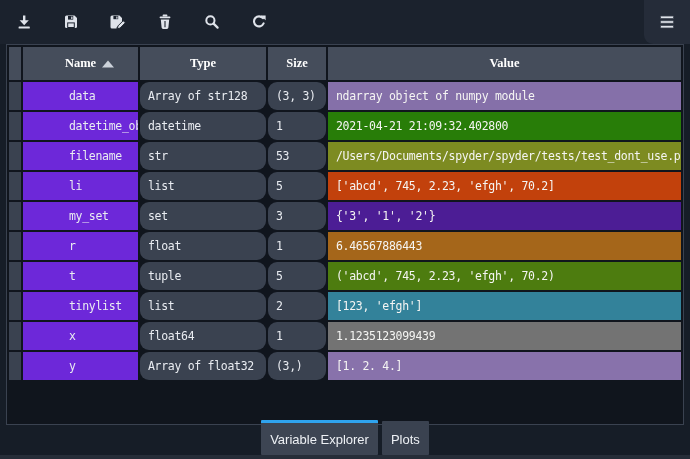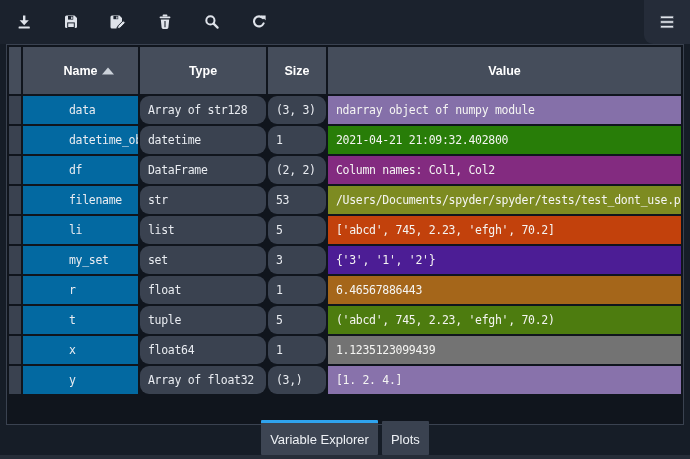--- a/index.html
+++ b/index.html
@@ -32,32 +32,32 @@
     background:#10151d; border:1px solid #3a4250; box-sizing:border-box; overflow:hidden;
   }
   table.vartable{
     width:100%; border-collapse:separate; border-spacing:2px;
     table-layout:fixed; background:#10151d;
   }
   col.w-handle{width:12px;} col.w-name{width:115px;} col.w-type{width:126px;}
   col.w-size{width:58px;}  col.w-value{width:auto;}
   th{
     background:#454d5b; color:#ffffff; font-size:12.5px; font-weight:bold;
-    height:17px; padding:15px; text-align:center; position:relative;
-    font-family:Liberation Sans, sans-serif;
+    height:17px; padding:8px; text-align:center; position:relative;
+    font-family:Liberation Serif, serif;
   }
   th.corner{background:#454d5b;}
   .sort-arrow{
     position:absolute; right:24px; top:50%; transform:translateY(-50%);
     width:0; height:0; border-left:6px solid transparent; border-right:6px solid transparent;
     border-bottom:7px solid #ccd2da;
   }
   td{height:28px; padding:0 0 0 8px; overflow:hidden; white-space:nowrap;}
   td.rowhead{background:#3a4250; padding:0;}
-  td.c-name{background:#0369a1; color:#e9ecf1;padding-left:46px;}
+  td.c-name{background:#6d28d9; color:#e9ecf1;padding-left:46px;}
   td.c-type,td.c-size{background:#3a4250; color:#e9ecf1;border-radius:9px;}
   td.c-value{color:#f5f5f3;}
   .mono{font-family:"DejaVu Sans Mono", monospace; font-size:11.5px; letter-spacing:-0.3px;}
   
   .tabbar{
     position:absolute; left:0; right:0; bottom:4px; height:26px;
     display:flex; justify-content:center; align-items:flex-end; gap:4px;
     background:transparent;
   }
   .tab{
@@ -161,27 +161,20 @@
           </tr>
           <tr>
             <td class="rowhead"></td>
             <td class="c-name mono">datetime_object</td>
             <td class="c-type mono">datetime</td>
             <td class="c-size mono">1</td>
             <td class="c-value mono" style="background:#287d08">2021-04-21 21:09:32.402800</td>
           </tr>
           <tr>
             <td class="rowhead"></td>
-            <td class="c-name mono">df</td>
-            <td class="c-type mono">DataFrame</td>
-            <td class="c-size mono">(2, 2)</td>
-            <td class="c-value mono" style="background:#832b80">Column names: Col1, Col2</td>
-          </tr>
-          <tr>
-            <td class="rowhead"></td>
             <td class="c-name mono">filename</td>
             <td class="c-type mono">str</td>
             <td class="c-size mono">53</td>
             <td class="c-value mono" style="background:#7d8b21">/Users/Documents/spyder/spyder/tests/test_dont_use.py</td>
           </tr>
           <tr>
             <td class="rowhead"></td>
             <td class="c-name mono">li</td>
             <td class="c-type mono">list</td>
             <td class="c-size mono">5</td>
@@ -200,20 +193,27 @@
             <td class="c-type mono">float</td>
             <td class="c-size mono">1</td>
             <td class="c-value mono" style="background:#a5661a">6.46567886443</td>
           </tr>
           <tr>
             <td class="rowhead"></td>
             <td class="c-name mono">t</td>
             <td class="c-type mono">tuple</td>
             <td class="c-size mono">5</td>
             <td class="c-value mono" style="background:#4d7c0f">('abcd', 745, 2.23, 'efgh', 70.2)</td>
+          </tr>
+          <tr>
+            <td class="rowhead"></td>
+            <td class="c-name mono">tinylist</td>
+            <td class="c-type mono">list</td>
+            <td class="c-size mono">2</td>
+            <td class="c-value mono" style="background:#33829a">[123, 'efgh']</td>
           </tr>
           <tr>
             <td class="rowhead"></td>
             <td class="c-name mono">x</td>
             <td class="c-type mono">float64</td>
             <td class="c-size mono">1</td>
             <td class="c-value mono" style="background:#737373">1.1235123099439</td>
           </tr>
           <tr>
             <td class="rowhead"></td>

